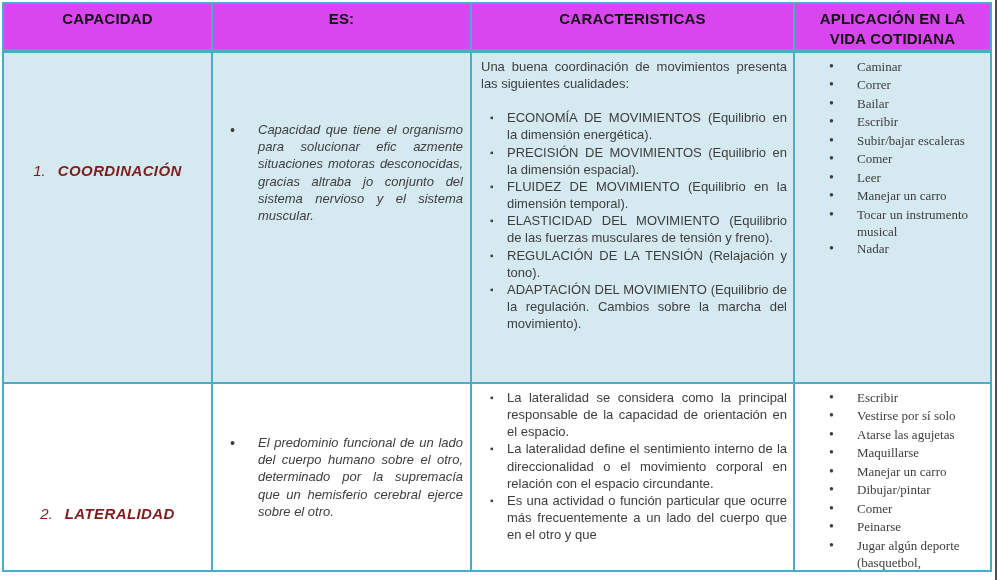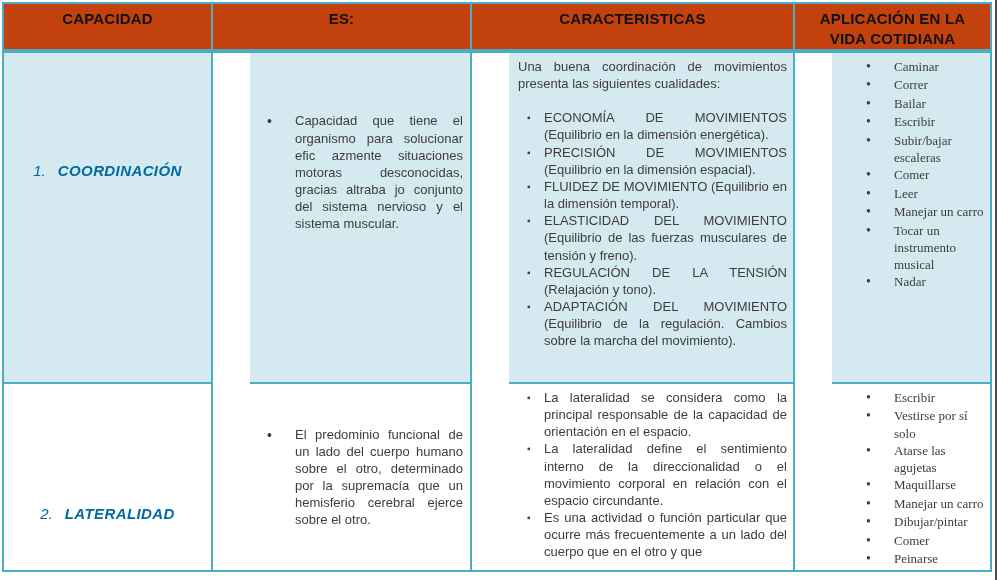--- a/index.html
+++ b/index.html
@@ -8,50 +8,50 @@
   .page { position:relative; width:1000px; height:580px; background:#fff; }
 
   .tbl{
     position:absolute; left:2px; top:2px; width:990px; height:570px;
     border:2px solid #4bacc6;
     display:grid;
     grid-template-columns:209px 259px 323px 195px;
     grid-template-rows:49px 331px 186px;
     background:#fff;
   }
-  .cell{ overflow:hidden; background:#c2410c; }
+  .cell{ overflow:hidden; background:#d946ef; }
   .cb{ border-right:2px solid #4bacc6; }
   .th{ border-bottom:4px solid #4bacc6; display:flex; justify-content:center;
        align-items:flex-start; padding-top:5px; text-align:center;
        font-weight:bold; font-size:15px; color:#121212; letter-spacing:.2px; line-height:1.35; }
   .th .thx{ max-width:180px; }
   .r1{ background:#d5e9f0; border-bottom:2px solid #4bacc6; }
   .r2{ background:#ffffff; }
 
   
   .capcell{ display:flex; justify-content:center; align-items:center; }
   .capcell.row1{ padding-bottom:95px; }
   .capcell.row2{ padding-top:72px; }
-  .rowlabel{ font-size:15px; font-style:italic; color:#0369a1; white-space:nowrap; }
+  .rowlabel{ font-size:15px; font-style:italic; color:#7f1d1d; white-space:nowrap; }
   .rowlabel .num{ font-weight:400; margin-right:12px; }
   .rowlabel .cap{ font-weight:bold; letter-spacing:.4px; }
 
   
-  .escell{ display:flex; flex-direction:column; justify-content:center; }
+  .escell{ display:flex; flex-direction:column; justify-content:center;font-style:italic; }
   .escell.row1{ padding-bottom:90px; }
 
   
   ul.blt{ list-style:none; }
   ul.blt li{ display:flex; align-items:flex-start; }
   ul.blt .mk{ flex:0 0 28px; text-align:left; }
   ul.blt .tx{ flex:1; }
   ul.round .mk::before{ content:"\2022"; font-size:14px; }
   ul.square .mk::before{ content:"\25AA"; font-size:10px; position:relative; top:-1px; }
 
-  .body-txt{ font-size:13px; color:#3d3d3d; line-height:1.32;margin-left:37px; }
+  .body-txt{ font-size:13px; color:#3d3d3d; line-height:1.32; }
   .just .tx, p.just{ text-align:justify; }
 
   .es-list{ padding:0 7px 0 17px; }
   .es-list .mk{ flex:0 0 30px; }
 
   .carcell{ padding:5px 6px 0 9px; }
   .carcell .intro{ margin-bottom:17px; }
   .carcell ul .mk{ flex:0 0 26px; padding-left:9px; }
 
   .appcell{ padding:5px 3px 16px 34px;font-family:Liberation Serif, serif; }

